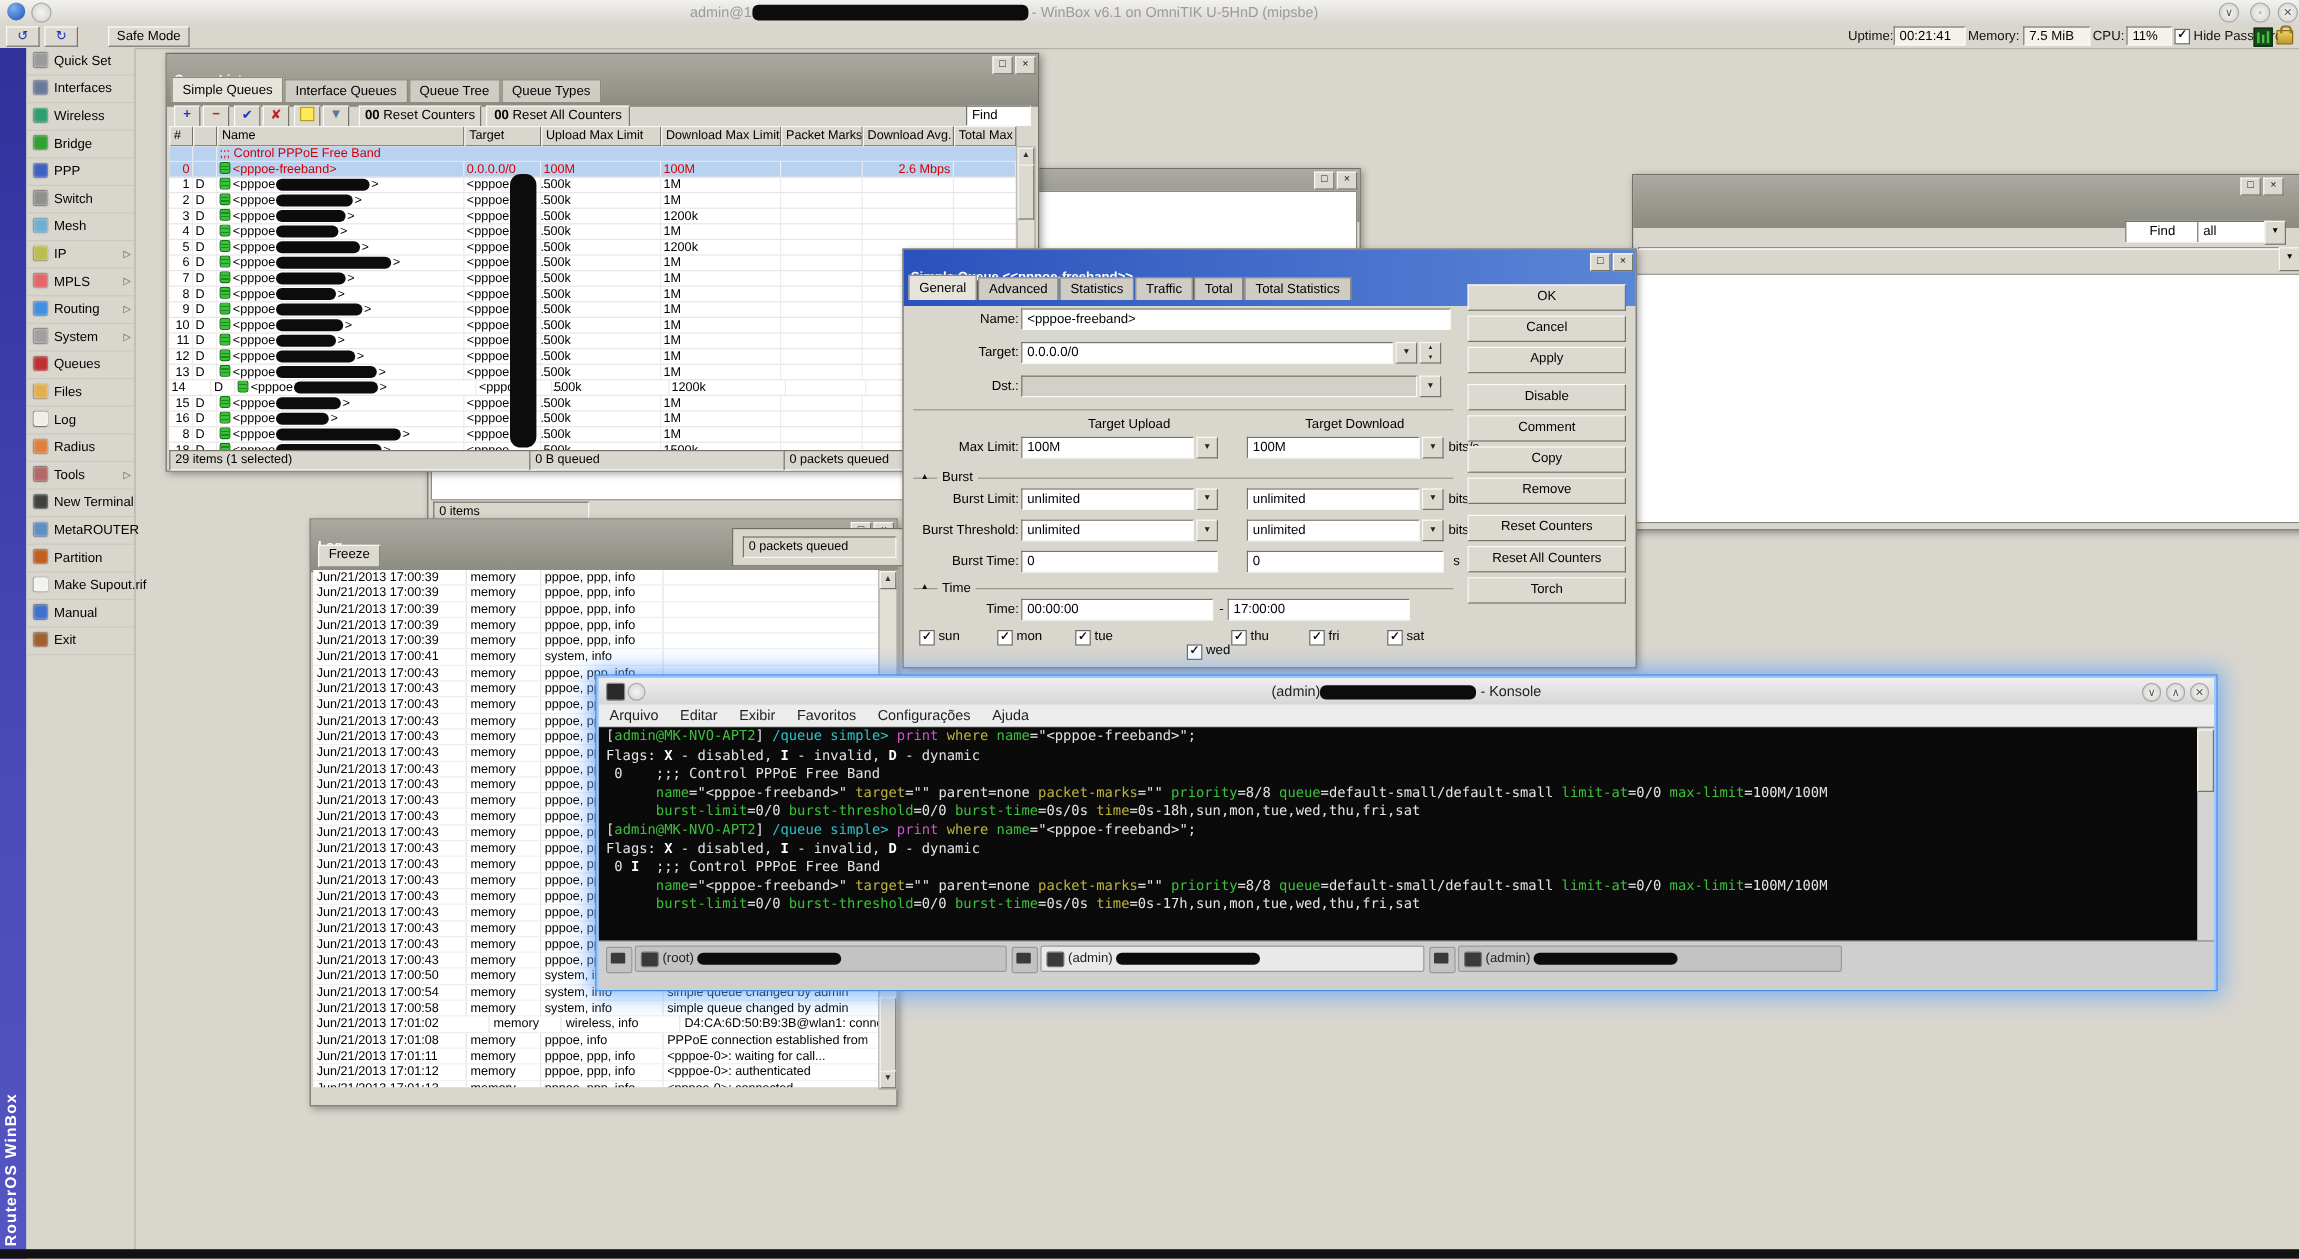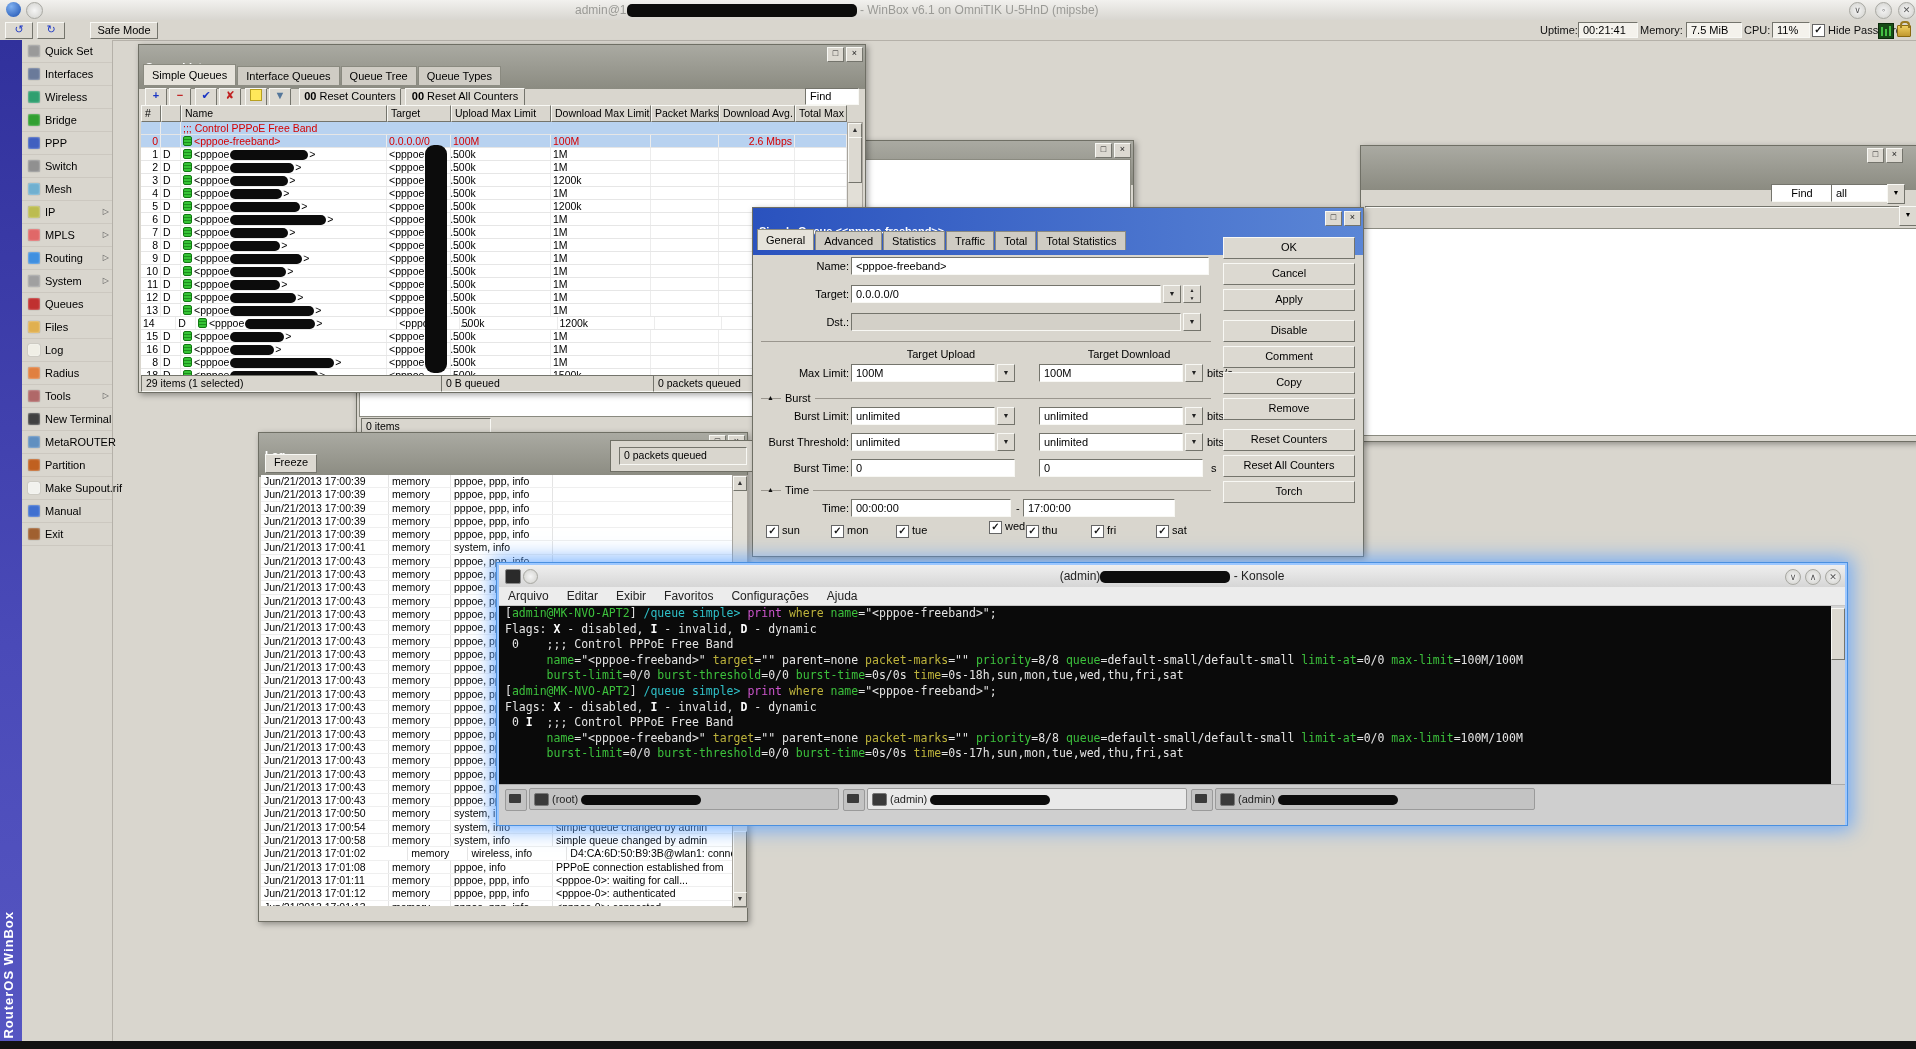--- a/index.html
+++ b/index.html
@@ -731,21 +731,21 @@
   <div class="dlabel" style="top:294px">Time:</div>
   <div class="inp dfield" style="left:98px;top:291px;width:160px">00:00:00</div>
   <div class="dunit" style="left:263px;top:294px">-</div>
   <div class="inp dfield" style="left:270px;top:291px;width:152px">17:00:00</div>
 
   <div></div>
   <div></div>
 <span class="dcb" style="left: 13px; top: 316px;"><span class="cb">✓</span><span> sun</span></span>
     <span class="dcb" style="left: 78px; top: 316px;"><span class="cb">✓</span><span> mon</span></span>
     <span class="dcb" style="left: 143px; top: 316px;"><span class="cb">✓</span><span> tue</span></span>
-    <span class="dcb" style="left: 208px; top: 312px; padding-left: 28px;"><span class="cb">✓</span><span> wed</span></span>
+    <span class="dcb" style="left: 208px; top: 328px; padding-left: 28px;"><span class="cb">✓</span><span> wed</span></span>
     <span class="dcb" style="left: 273px; top: 316px;"><span class="cb">✓</span><span> thu</span></span>
     <span class="dcb" style="left: 338px; top: 316px;"><span class="cb">✓</span><span> fri</span></span>
     <span class="dcb" style="left: 403px; top: 316px;"><span class="cb">✓</span><span> sat</span></span>
     <div class="btn dbtn" style="top: 29px;">OK</div>
     <div class="btn dbtn" style="top: 55px;">Cancel</div>
     <div class="btn dbtn" style="top: 81px;">Apply</div>
     <div class="btn dbtn" style="top: 112px;">Disable</div>
     <div class="btn dbtn" style="top: 138px;">Comment</div>
     <div class="btn dbtn" style="top: 164px;">Copy</div>
     <div class="btn dbtn" style="top: 190px;">Remove</div>

